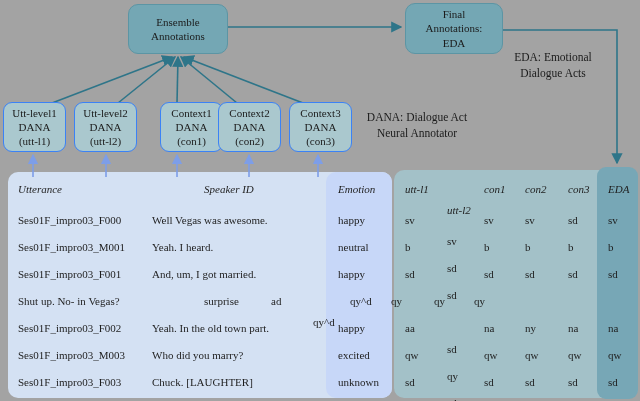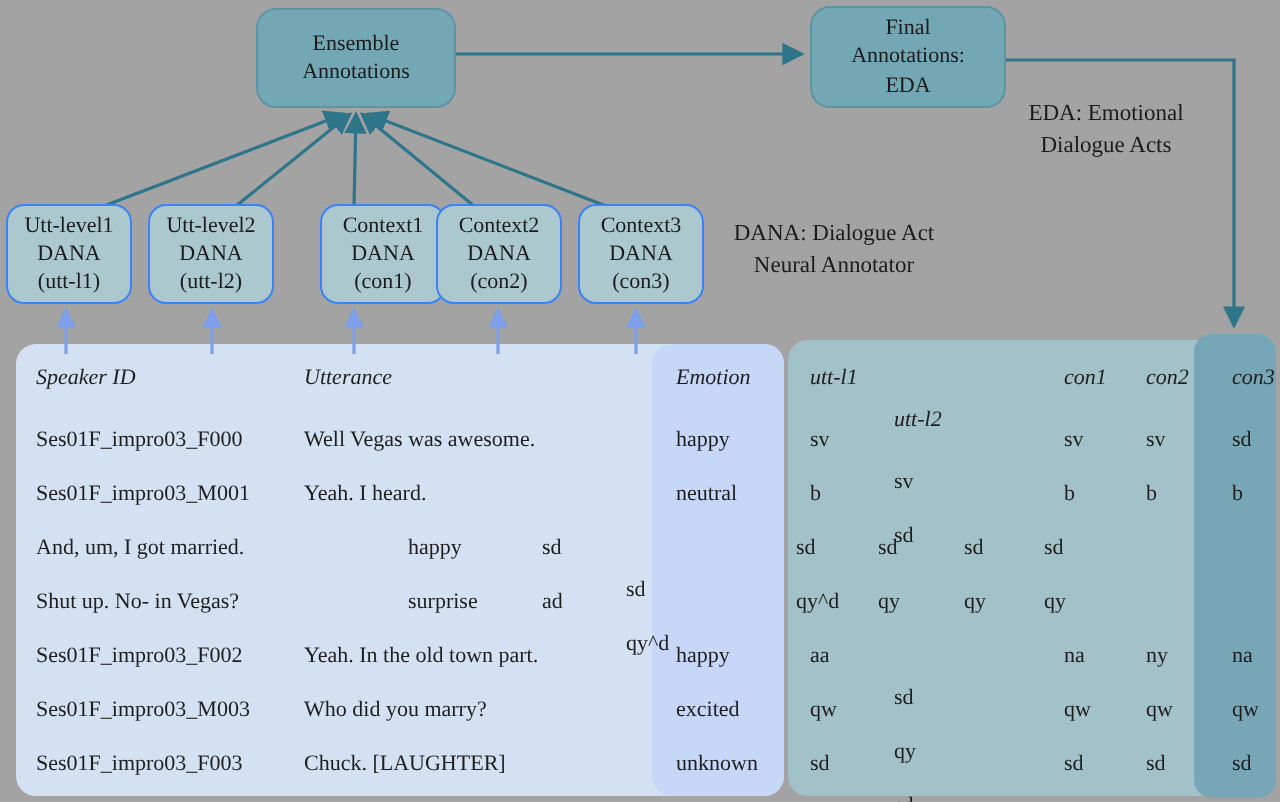--- a/index.html
+++ b/index.html
@@ -41,21 +41,21 @@
   .tbl{position:absolute;left:0;top:172px;width:640px;z-index:2;}
   .trow{display:flex;align-items:center;height:27px;padding-left:18px;font-size:11px;color:#1e1e1e;}
   .thead{height:34px;}
   .thead .c{font-style:italic;}
   .c{flex:0 0 auto;overflow:hidden;white-space:nowrap;}
   .c-speaker{width:134px;}
   .c-utt{width:186px;}
   .c-emo{width:67px;}
   .c-a1{width:42px;}
   .c-a2{width:37px;margin-top:42px;}
-  .c-a3{width:41px;margin-left:48px;}
+  .c-a3{width:41px;}
   .c-a4{width:43px;}
   .c-a5{width:40px;}
   .c-eda{width:30px;}
 </style>
 </head>
 <body>
 
 <div class="stage">
 
   <svg class="lines" width="640" height="401" viewBox="0 0 640 401">
@@ -111,22 +111,22 @@
   <div class="note note-dana">DANA: Dialogue Act
 Neural Annotator</div>
 
   <div class="panel panel-blue"></div>
   <div class="panel panel-emotion"></div>
   <div class="panel panel-teal"></div>
   <div class="panel panel-eda"></div>
 
   <div class="tbl">
     <div class="trow thead">
+      <span class="c c-utt">Utterance</span>
       <span class="c c-speaker">Speaker ID</span>
-      <span class="c c-utt">Utterance</span>
       <span class="c c-emo">Emotion</span>
       <span class="c c-a1">utt-l1</span>
       <span class="c c-a2">utt-l2</span>
       <span class="c c-a3">con1</span>
       <span class="c c-a4">con2</span>
       <span class="c c-a5">con3</span>
       <span class="c c-eda">EDA</span>
     </div>
     <div class="trow">
       <span class="c c-speaker">Ses01F_impro03_F000</span>
@@ -144,20 +144,21 @@
       <span class="c c-utt">Yeah. I heard.</span>
       <span class="c c-emo">neutral</span>
       <span class="c c-a1">b</span>
       <span class="c c-a2">sd</span>
       <span class="c c-a3">b</span>
       <span class="c c-a4">b</span>
       <span class="c c-a5">b</span>
       <span class="c c-eda">b</span>
     </div>
     <div class="trow">
+      <span class="c c-speaker">Ses01F_impro03_F001</span>
       <span class="c c-utt">And, um, I got married.</span>
       <span class="c c-emo">happy</span>
       <span class="c c-a1">sd</span>
       <span class="c c-a2">sd</span>
       <span class="c c-a3">sd</span>
       <span class="c c-a4">sd</span>
       <span class="c c-a5">sd</span>
       <span class="c c-eda">sd</span>
     </div>
     <div class="trow">

